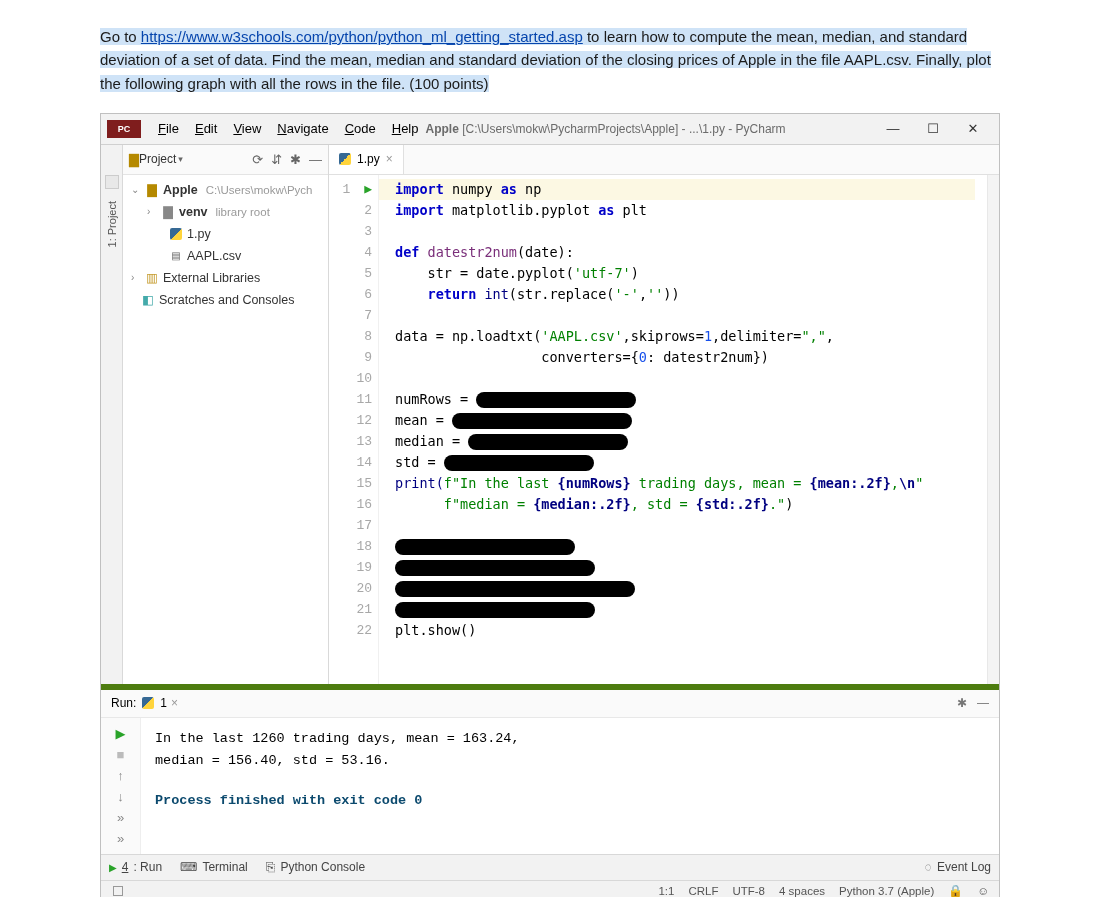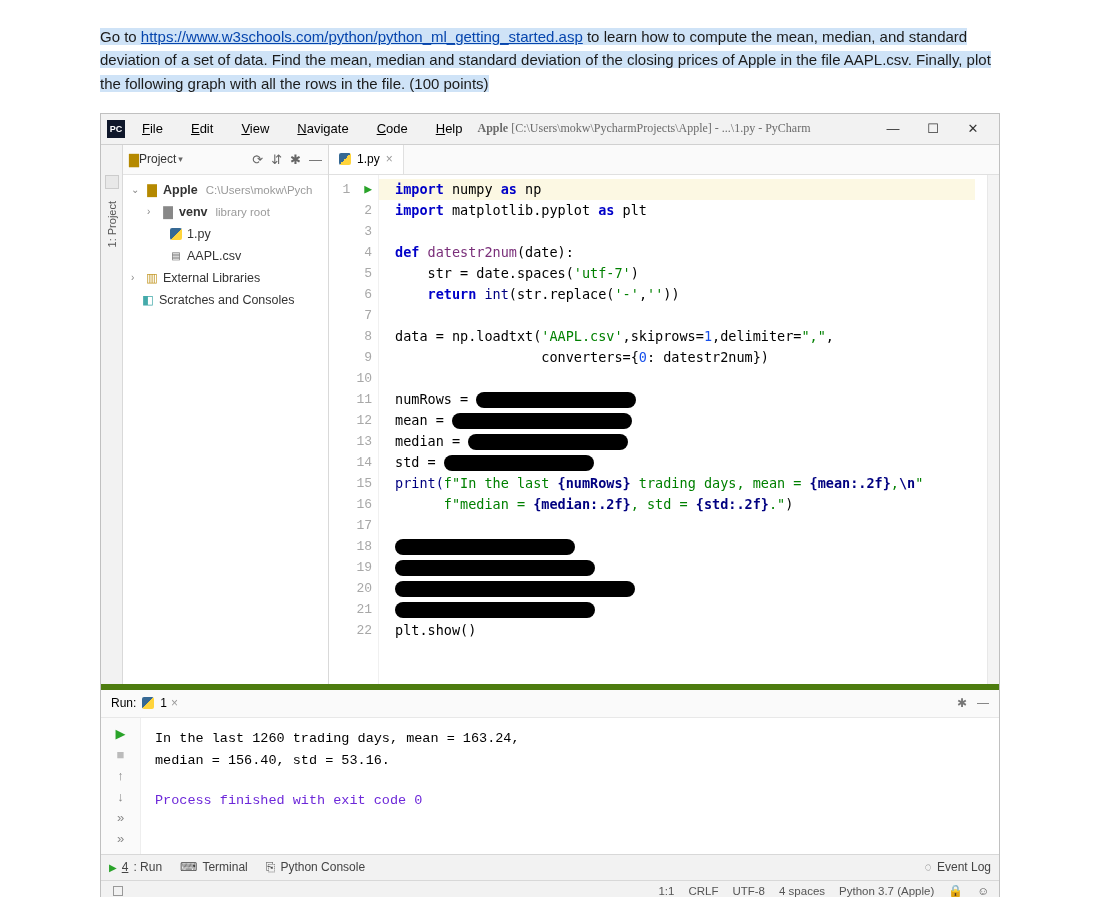--- a/index.html
+++ b/index.html
@@ -2,25 +2,25 @@
 <html><head>
 <meta charset="utf-8">
 <style>
   * { box-sizing: border-box; margin: 0; padding: 0; }
   body { font-family: "Segoe UI", Arial, sans-serif; font-size: 13px; background: #fff; width: 1100px; }
   .instruction { padding: 25px 100px 18px 100px; line-height: 1.55; }
   .instruction-text { font-size: 15px; color: #1b1b1b; background: #cfe3f7; }
   .instruction-text a { color: #0645ad; text-decoration: underline; }
   .ide-window { margin: 0 100px 0 100px; border: 1px solid #c0c0c0; background: #f2f2f2; }
   .titlebar { display: flex; align-items: center; height: 30px; padding: 0 6px; background: #f2f2f2; }
-  .logo { width: 18px; height: 18px; background: #0f172a; color: #fff; font-size: 9px; font-weight: bold; display: flex; align-items: center; justify-content: center; margin-right: 10px; }
-  .menu { display: flex; gap: 14px; }
+  .logo { width: 34px; height: 18px; background: #7f1d1d; color: #fff; font-size: 9px; font-weight: bold; display: flex; align-items: center; justify-content: center; margin-right: 10px; }
+  .menu { display: flex; gap: 2px; }
   .menu span { padding: 3px 7px; cursor: default; }
   .menu span u { text-decoration: underline; }
-  .title-path { margin-left: 8px; color: #6b6b6b; font-size: 12px; flex: 1; font-family: Liberation Serif, serif; }
+  .title-path { color: #6b6b6b; font-size: 12px; flex: 1; }
   .win-controls { display: flex; gap: 12px; padding-right: 6px; color: #333; }
   .win-controls span { width: 28px; text-align: center; }
   .ide-body { display: flex; height: 540px; background: #fff; border-top: 1px solid #d0d0d0; }
   .left-gutter { width: 22px; background: #f2f2f2; border-right: 1px solid #d9d9d9; display: flex; flex-direction: column; align-items: center; padding-top: 30px; }
   .left-gutter .vtab { writing-mode: vertical-rl; transform: rotate(180deg); font-size: 11px; color: #555; padding: 6px 2px; }
   .left-gutter .fold-icon { width:14px;height:14px;background:#e8e8e8;border:1px solid #ccc;margin-bottom:6px;}
   .project-panel { width: 206px; border-right: 1px solid #d9d9d9; display: flex; flex-direction: column; }
   .panel-header { display: flex; align-items: center; height: 30px; padding: 0 6px; border-bottom: 1px solid #e4e4e4; background:#fafafa; }
   .panel-header .title { font-size: 12px; color: #333; }
   .panel-header .dd { margin-left:2px; font-size:9px; color:#666;}
@@ -56,21 +56,21 @@
   .redact { display:inline-block; background:#000; border-radius:10px; height:16px; vertical-align:middle;} .r160{width:160px;} .r180{width:180px;} .r150{width:150px;} .r200{width:200px;} .r240{width:240px;}
   .run-panel { border-top: 6px solid #4d7c0f; background:#fff;}
   .run-header { height: 28px; display: flex; align-items: center; padding: 0 10px; background:#fafafa; border-bottom:1px solid #e8e8e8; font-size:12px;}
   .run-header .gear { margin-left:auto; color:#777;}
   .run-header .dash { margin-left:10px; color:#777;}
   .run-header .py-tab-icon{width:12px;height:12px;display:inline-block;background:linear-gradient(135deg,#366994 50%,#ffd43b 50%);border-radius:2px;margin:0 6px;}
   .run-body { display:flex; }
   .run-gutter { width:40px; background:#fafafa; border-right:1px solid #eee; padding:8px 4px; display:flex; flex-direction:column; gap:6px; align-items:center; color:#888;}
   .run-gutter .play{color:#29a329;}
   .run-out { flex:1; padding: 10px 14px; font-family:"Consolas","Courier New",monospace; font-size:13.5px; line-height:22px;}
-  .run-out .blue { color:#6d28d9;}
+  .run-out .blue { color:#0c4a6e;font-weight:bold;}
   .bottom-tabs { height:26px; display:flex; align-items:center; padding:0 8px; background:#f2f2f2; border-top:1px solid #d8d8d8; font-size:12px; gap:18px;}
   .bottom-tabs .tab { display:flex; align-items:center; gap:5px; color:#444;}
   .bottom-tabs .spacer{flex:1;}
   .bottom-tabs .play-sm{color:#29a329;font-size:10px;}
   .status-bar { height:22px; display:flex; align-items:center; justify-content:flex-end; gap:14px; padding:0 10px; background:#f2f2f2; border-top:1px solid #d8d8d8; font-size:11.5px; color:#555;}
   .status-bar .sq{width:10px;height:10px;border:1px solid #999; margin-right:auto; margin-left:2px;}
   .lock{font-size:12px;}
 </style>
 </head>
 <body>
@@ -188,21 +188,21 @@
 <div>20</div>
 <div>21</div>
 <div>22</div>
         </div>
         <div class="code">
           <div class="line1bg"></div>
 <pre><span class="kw">import</span><span> numpy </span><span class="kw">as</span><span> np</span>
 <span class="kw">import</span><span> matplotlib.pyplot </span><span class="kw">as</span><span> plt</span>
 
 <span class="kw">def </span><span class="fn">datestr2num</span><span>(date):</span>
-<span>    str = date.spaces(</span><span class="str">'utf-7'</span><span>)</span>
+<span>    str = date.pyplot(</span><span class="str">'utf-7'</span><span>)</span>
 <span>    </span><span class="kw">return </span><span class="bi">int</span><span>(str.replace(</span><span class="str">'-'</span><span>,</span><span class="str">''</span><span>))</span>
 
 <span>data = np.loadtxt(</span><span class="str">'AAPL.csv'</span><span>,skiprows=</span><span class="num">1</span><span>,delimiter=</span><span class="str">","</span><span>,</span>
 <span>                  converters={</span><span class="num">0</span><span>: datestr2num})</span>
 
 <span>numRows = </span><span class="redact r160"></span>
 <span>mean = </span><span class="redact r180"></span>
 <span>median = </span><span class="redact r160"></span>
 <span>std = </span><span class="redact r150"></span>
 <span class="bi">print(</span><span class="str">f"In the last </span><span class="kw2">{numRows}</span><span class="str"> trading days, mean = </span><span class="kw2">{mean:.2f}</span><span class="str">,</span><span class="kw2">\n</span><span class="str">"</span>

